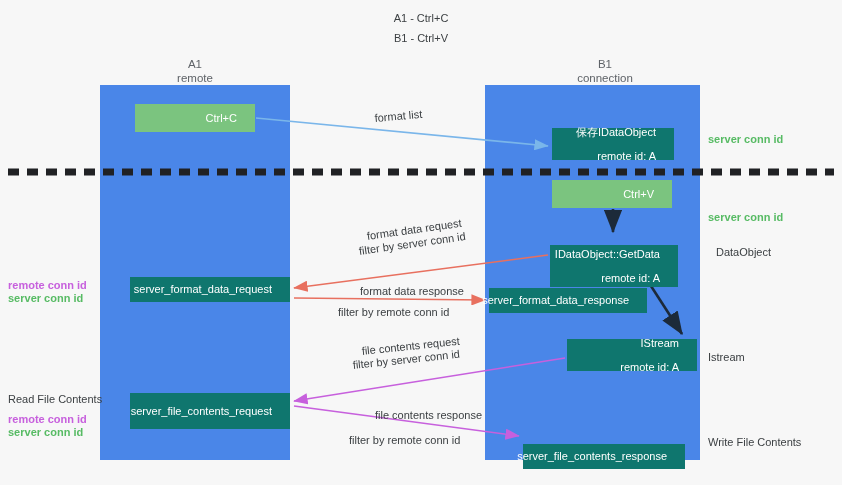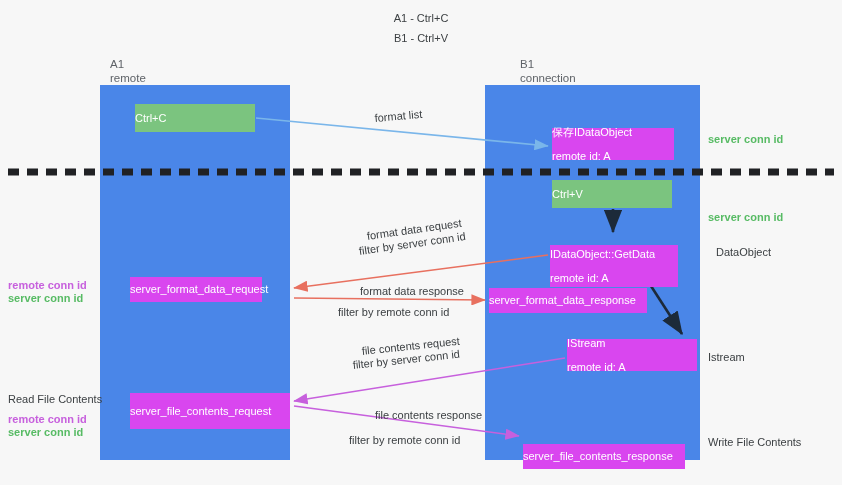--- a/index.html
+++ b/index.html
@@ -15,46 +15,46 @@
   svg.layer{position:absolute;left:0;top:0;width:842px;height:485px;pointer-events:none;}
 
   
   .title{
     position:absolute;left:0;right:0;top:8px;
     text-align:center;font-size:11px;line-height:20px;color:#3c4043;
   }
 
   
   .lane-head{
-    position:absolute;text-align:left;font-size:11.5px;line-height:14px;color:#5f6368;
+    position:absolute;text-align:center;font-size:11.5px;line-height:14px;color:#5f6368;
   }
   #lane-head-a1{left:110px;top:57px;width:170px;}
   #lane-head-b1{left:520px;top:57px;width:170px;}
 
   
   .lane{position:absolute;background:#4a86e8;}
   #lane-a1{left:100px;top:85px;width:190px;height:375px;}
   #lane-b1{left:485px;top:85px;width:215px;height:375px;}
 
   
   .node{
     position:absolute;
-    display:flex;flex-direction:column;align-items:flex-start;justify-content:center;
+    display:flex;flex-direction:column;align-items:flex-end;justify-content:center;
     color:#ffffff;font-size:11px;line-height:13px;text-align:center;
-    box-sizing:border-box;padding:3px 0;
+    box-sizing:border-box;padding:3px 18px;
   }
   .node.green{background:#7bc47f;}
-  .node.orange{background:#d946ef;gap:11px;}
+  .node.orange{background:#0f766e;gap:11px;}
 
   #node-ctrl-c{left:135px;top:104px;width:120px;height:28px;}
   #node-save-idataobject{left:552px;top:128px;width:122px;height:32px;}
   #node-ctrl-v{left:552px;top:180px;width:120px;height:28px;}
   #node-getdata{left:550px;top:245px;width:128px;height:42px;}
   #node-istream{left:567px;top:339px;width:130px;height:32px;}
-  #node-sfdreq{left:130px;top:277px;width:132px;height:25px;}
+  #node-sfdreq{left:130px;top:277px;width:160px;height:25px;}
   #node-sfdres{left:489px;top:288px;width:158px;height:25px;}
   #node-sfcreq{left:130px;top:393px;width:160px;height:36px;}
   #node-sfcres{left:523px;top:424px;width:162px;height:25px;margin-top:20px;}
 
   
   .lbl{position:absolute;font-size:11px;line-height:14px;color:#3c4043;white-space:nowrap;}
   .lbl.green{color:#57bb64;font-weight:bold;}
   .lbl.magenta{color:#c760dd;font-weight:bold;}
   .lbl.rot{transform-origin:left top;}
 

